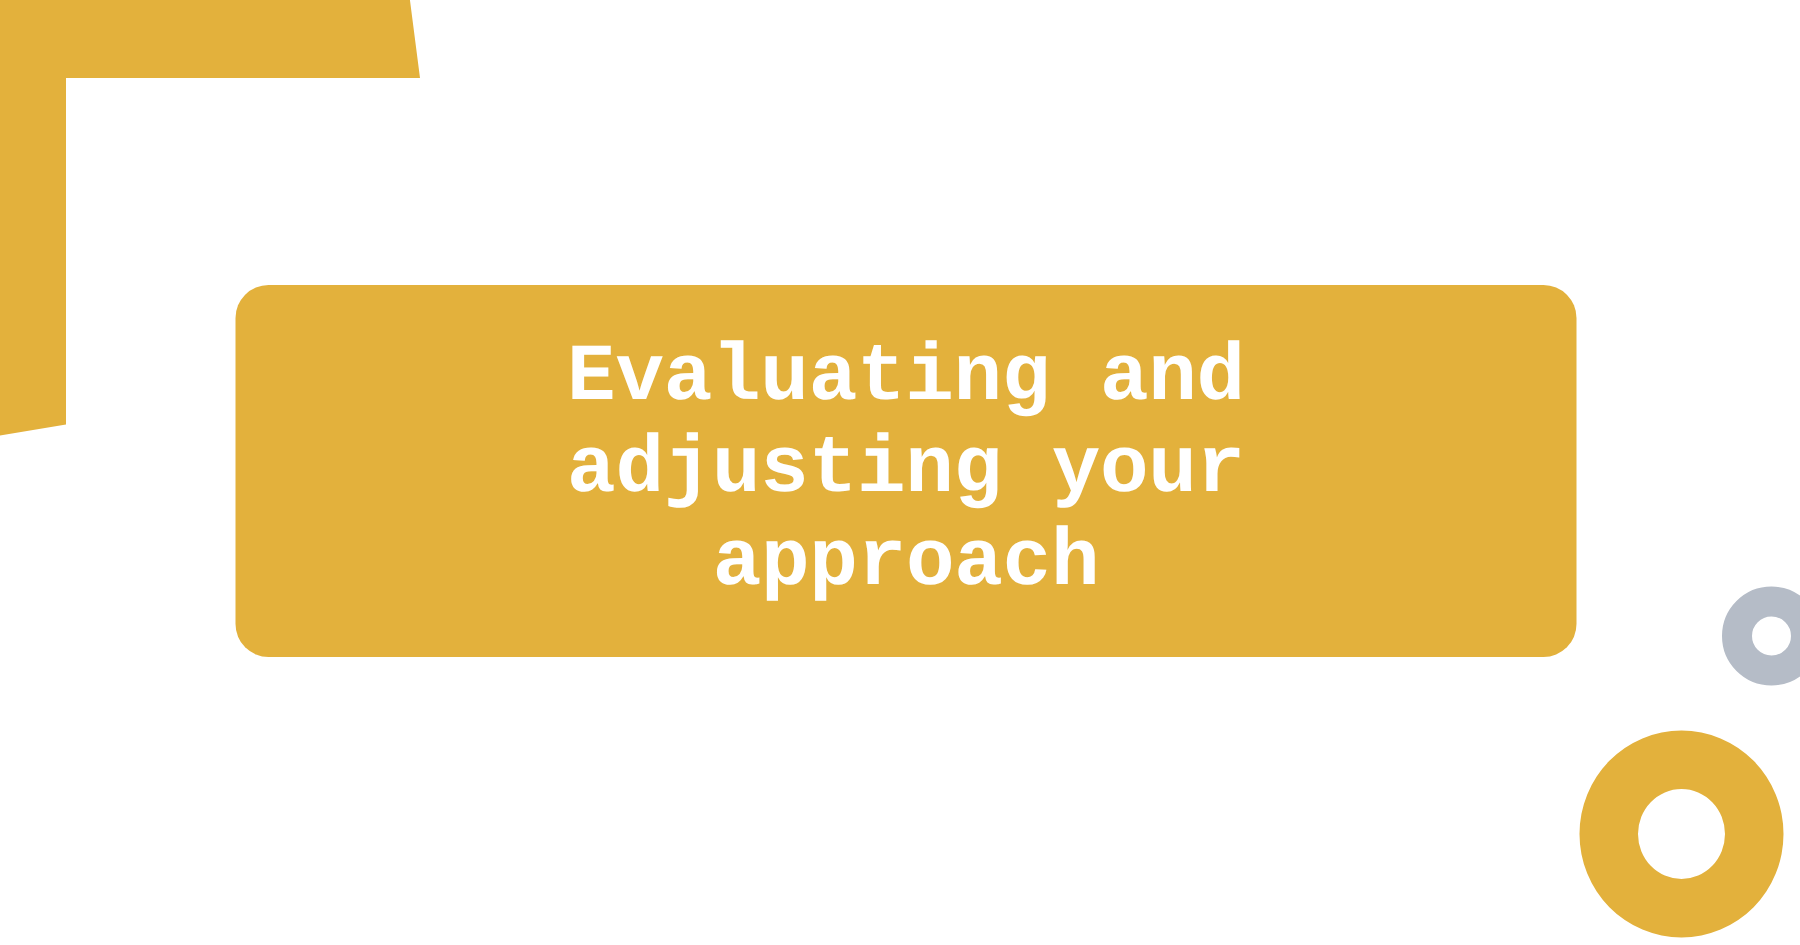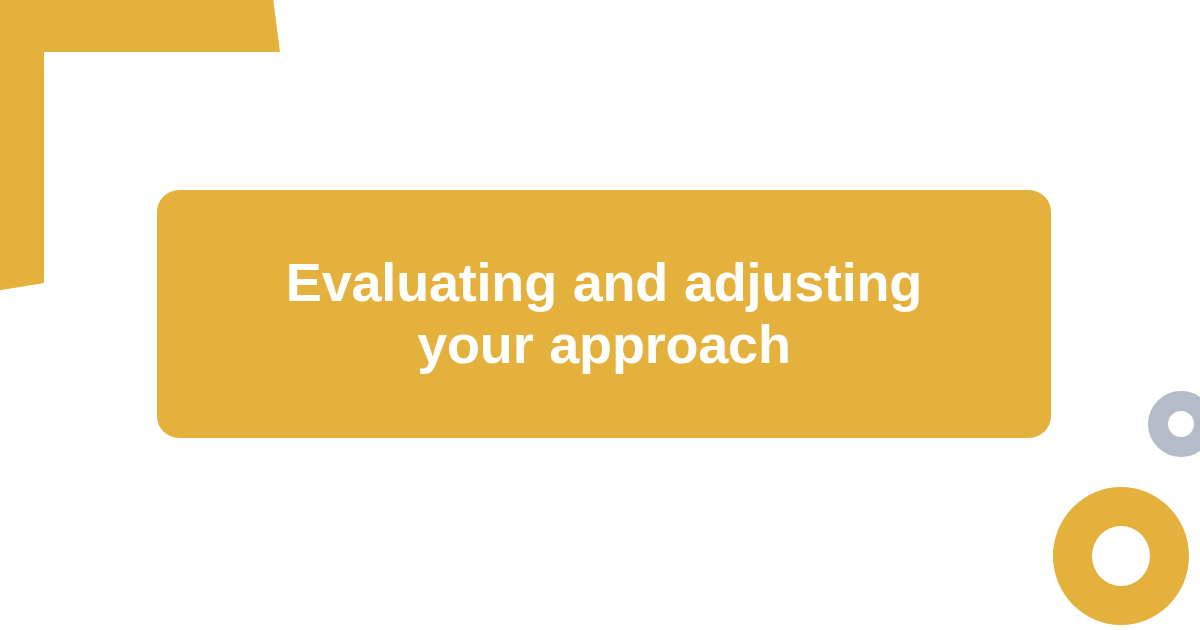--- a/index.html
+++ b/index.html
@@ -96,20 +96,20 @@
     <path id="bracket-path" d="M -10 -10
              L 272 -10
              L 280 52
              L 44 52
              L 44 283
              L -10 292
              Z" fill="#E3B13C"></path>
   </svg>
 
   <div class="headline-card" style="background: rgb(227, 177, 60);">
-    <h1 class="headline-text" style="color: rgb(255, 255, 255);">Evaluating and adjusting your approach</h1>
+    <h1 class="headline-text" style="color: rgb(255, 255, 255); font-family: Liberation Mono, monospace;">Evaluating and adjusting your approach</h1>
   </div>
 
   <div class="ring ring-gray" style="border-color: rgb(181, 188, 199);"></div>
 
   <div class="ring ring-yellow" style="border-color: rgb(227, 177, 60);"></div>
 
 </div>
 
 </body></html>

